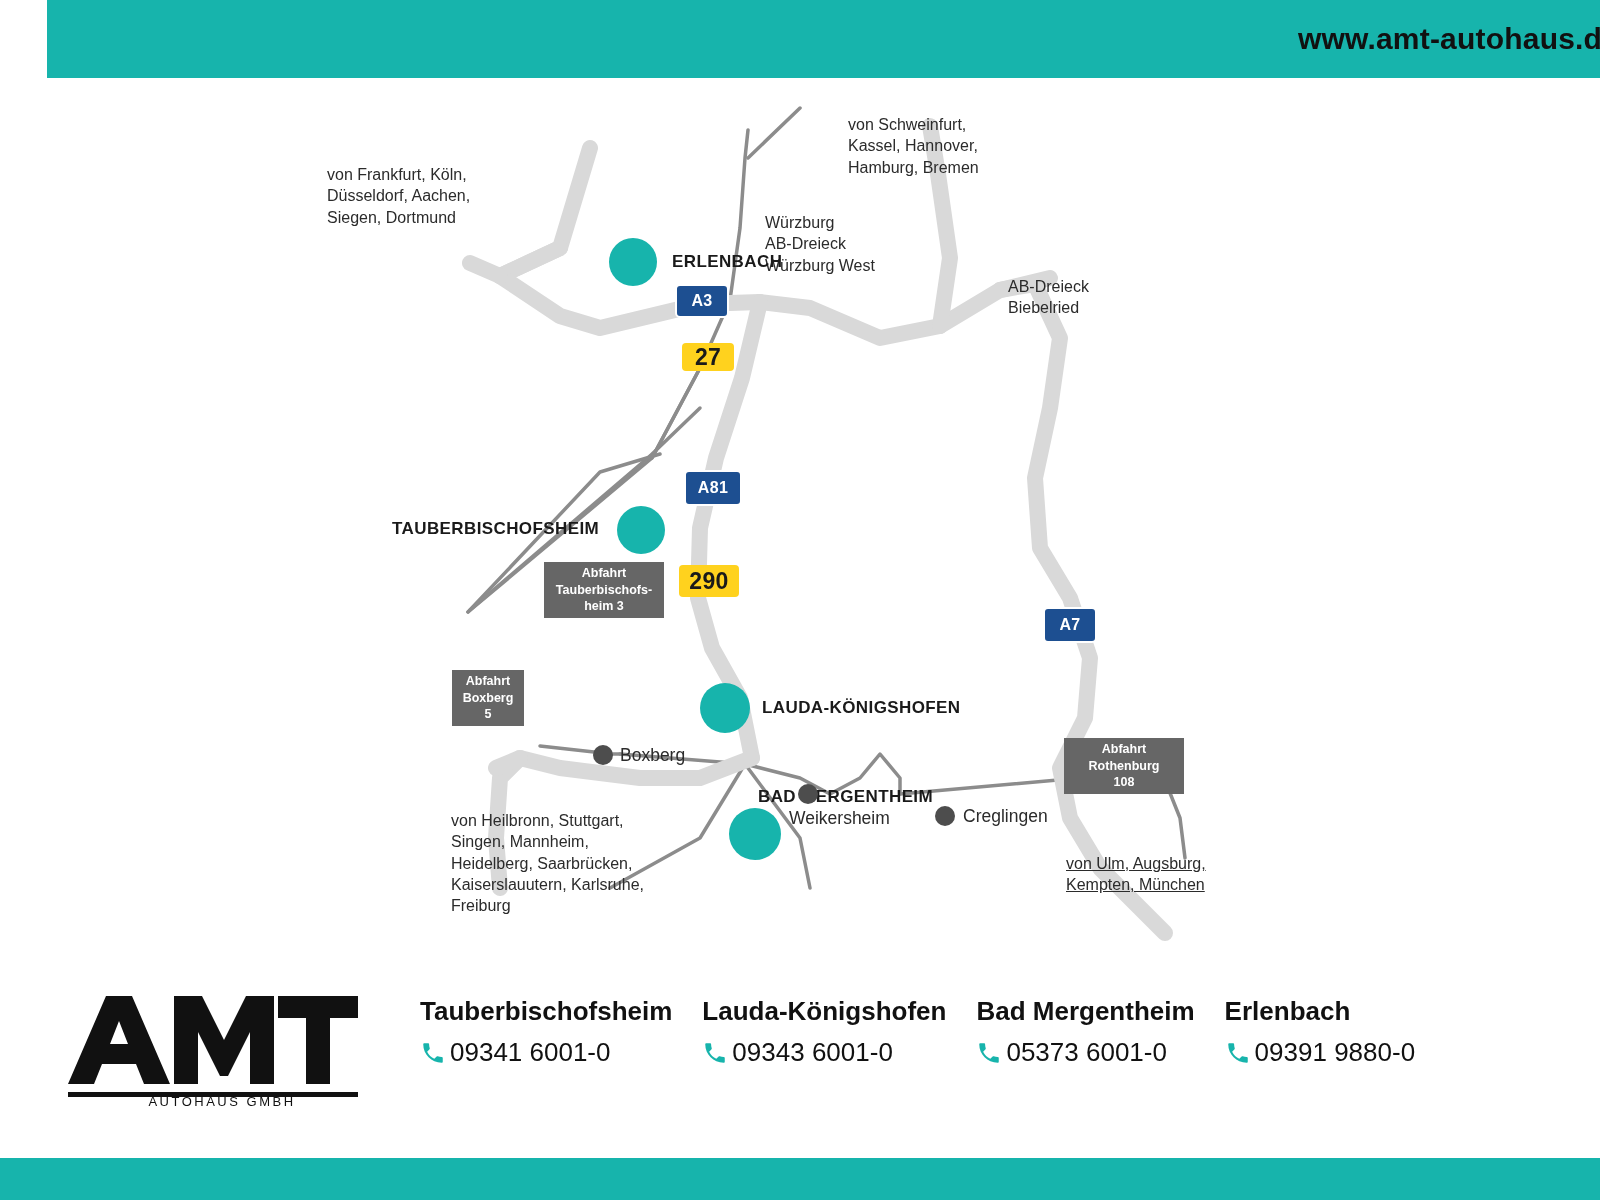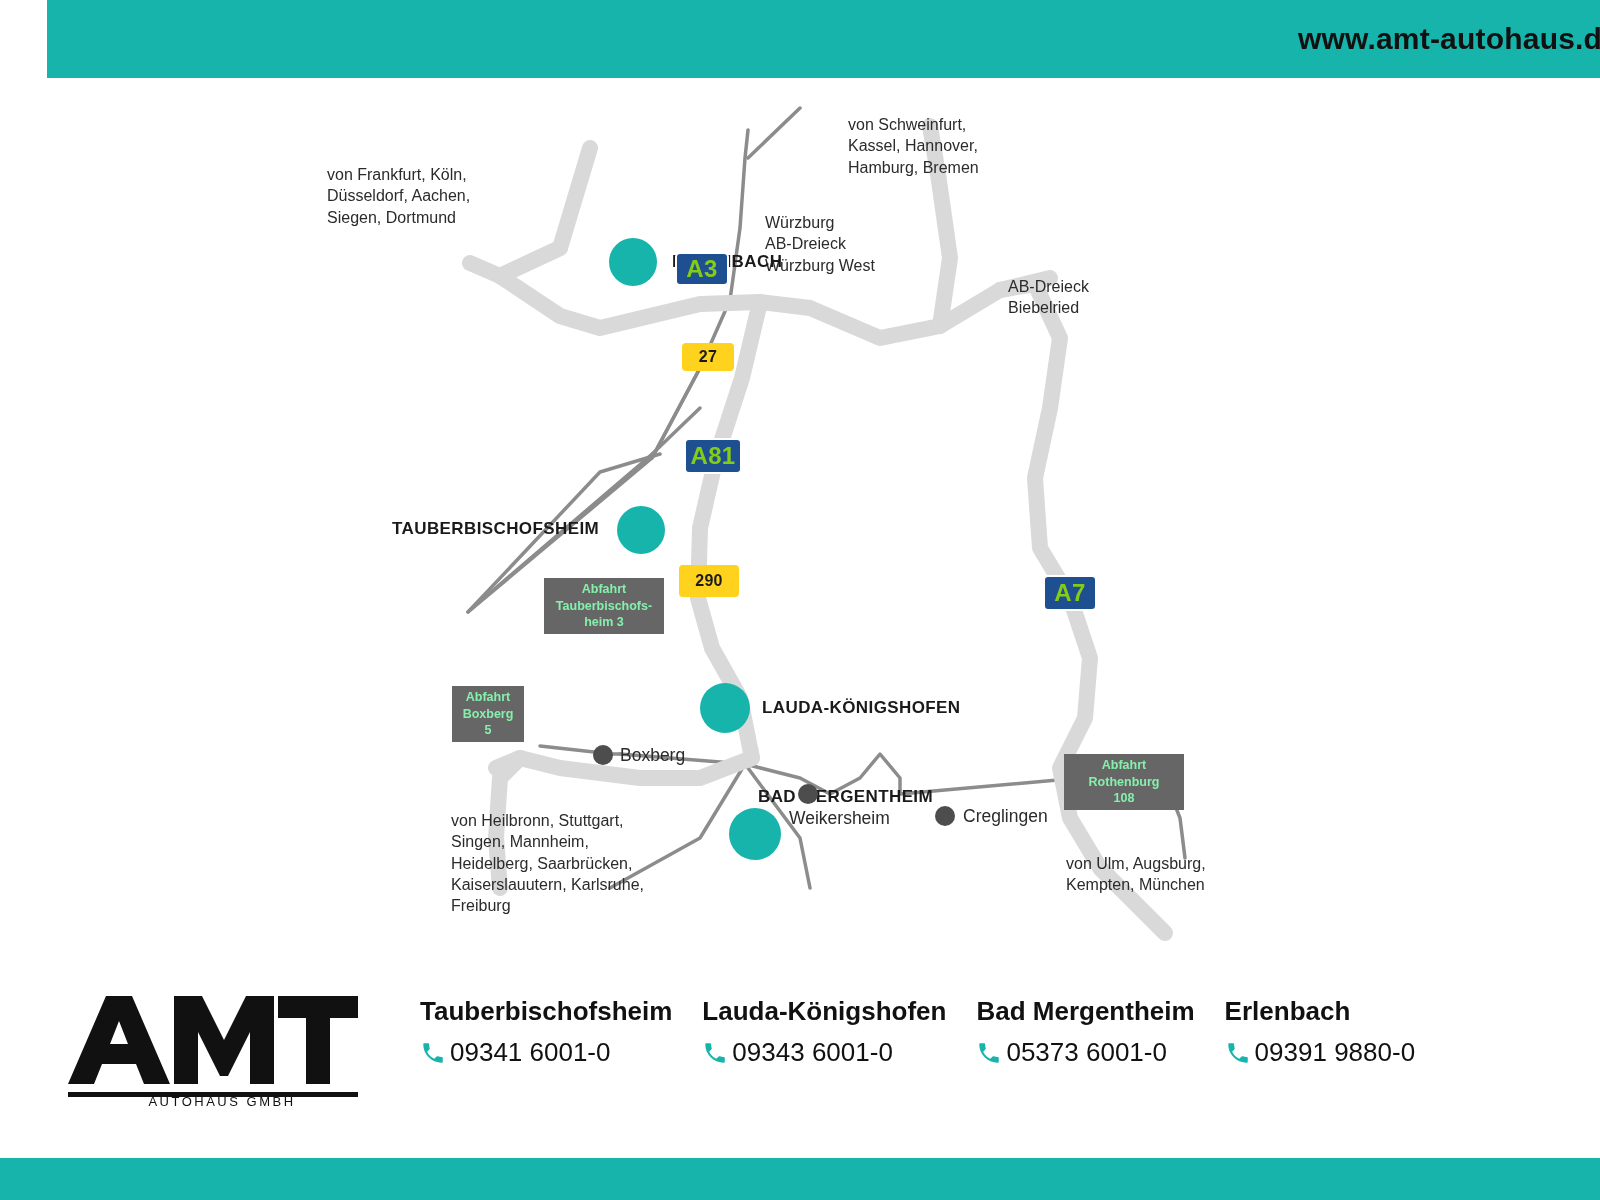--- a/index.html
+++ b/index.html
@@ -60,50 +60,50 @@
     background:#17b4ac;
   }
   .dot-gray {
     position:absolute;
     border-radius:50%;
     background:#4d4d4d;
   }
   .shield-blue {
     position:absolute;
     background:#1d4f91;
-    color:#84cc16;
-    font-weight:bold;
-    font-size:24px;
+    color:#ffffff;
+    font-weight:bold;
+    font-size:16px;
     border-radius:5px;
     display:flex; align-items:center; justify-content:center;
     border:2px solid #ffffff;
     letter-spacing:0.3px;
+    margin-top:32px;
   }
   .shield-yellow {
     position:absolute;
     background:#ffd21e;
     color:#1a1a1a;
     font-weight:bold;
-    font-size:16px;
+    font-size:23px;
     border-radius:4px;
     display:flex; align-items:center; justify-content:center;
     letter-spacing:0.3px;
   }
   .exit-box {
     position:absolute;
     background:#666666;
-    color:#86efac;
+    color:#ffffff;
     font-weight:bold;
     font-size:12.5px;
     line-height:1.35;
     text-align:center;
     display:flex; align-items:center; justify-content:center;
     white-space:pre-line;
     padding:3px 13px;
-    margin-top:16px;
   }
   
   .bottom {
     position:absolute; left:0; bottom:42px; width:1600px; height:180px;
     background:#ffffff;
   }
   .logo {
     position:absolute; left:62px; top:10px; width:300px; height:120px;
   }
   .contacts {
@@ -175,21 +175,21 @@
 Düsseldorf, Aachen,
 Siegen, Dortmund</div>
   <div class="label" style="left:848px; top:36px;">von Schweinfurt,
 Kassel, Hannover,
 Hamburg, Bremen</div>
   <div class="label" style="left:451px; top:732px;">von Heilbronn, Stuttgart,
 Singen, Mannheim,
 Heidelberg, Saarbrücken,
 Kaiserslauutern, Karlsruhe,
 Freiburg</div>
-  <div class="label" style="left:1066px; top:775px;">von Ulm, Augsburg,
+  <div class="label" style="left:1066px; top:775px;text-decoration:underline;">von Ulm, Augsburg,
 Kempten, München</div>
 
   <div class="label" style="left:765px; top:134px;">Würzburg
 AB-Dreieck
 Würzburg West</div>
   <div class="label" style="left:1008px; top:198px;">AB-Dreieck
 Biebelried</div>
 
   <div class="dot-teal" style="left:609px; top:160px; width:48px; height:48px;"></div>
   <div class="dot-teal" style="left:617px; top:428px; width:48px; height:48px;"></div>

